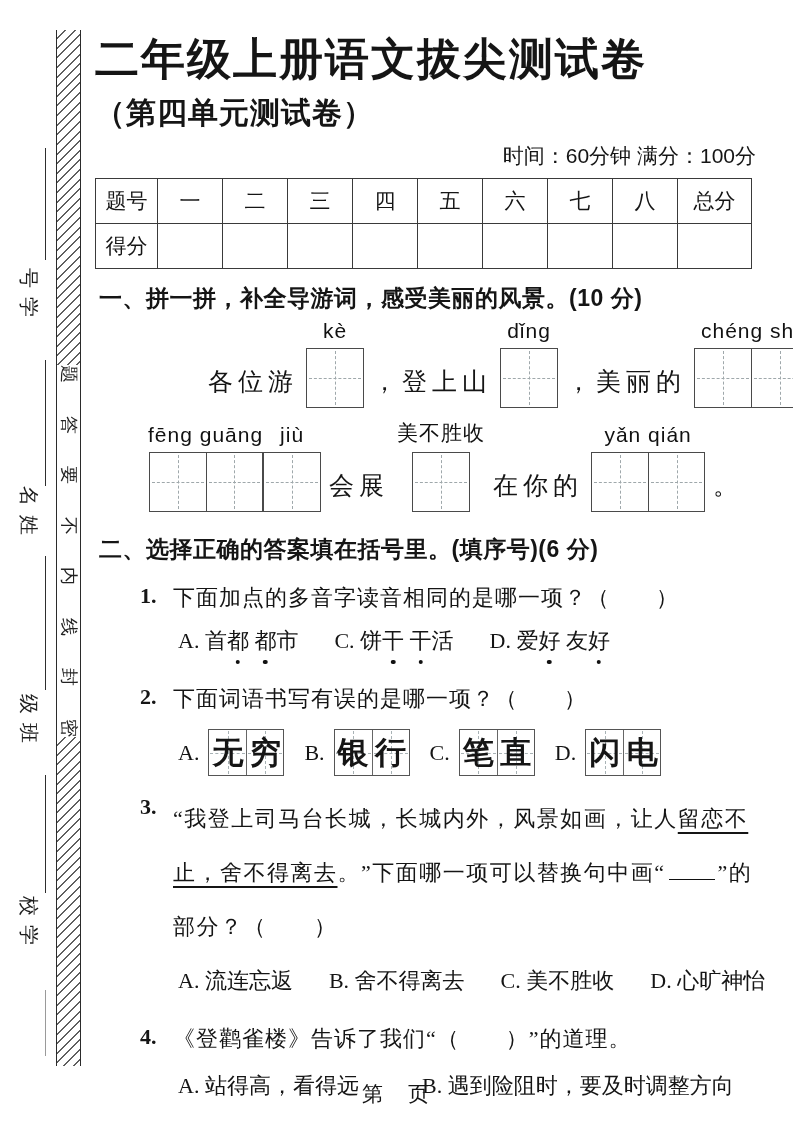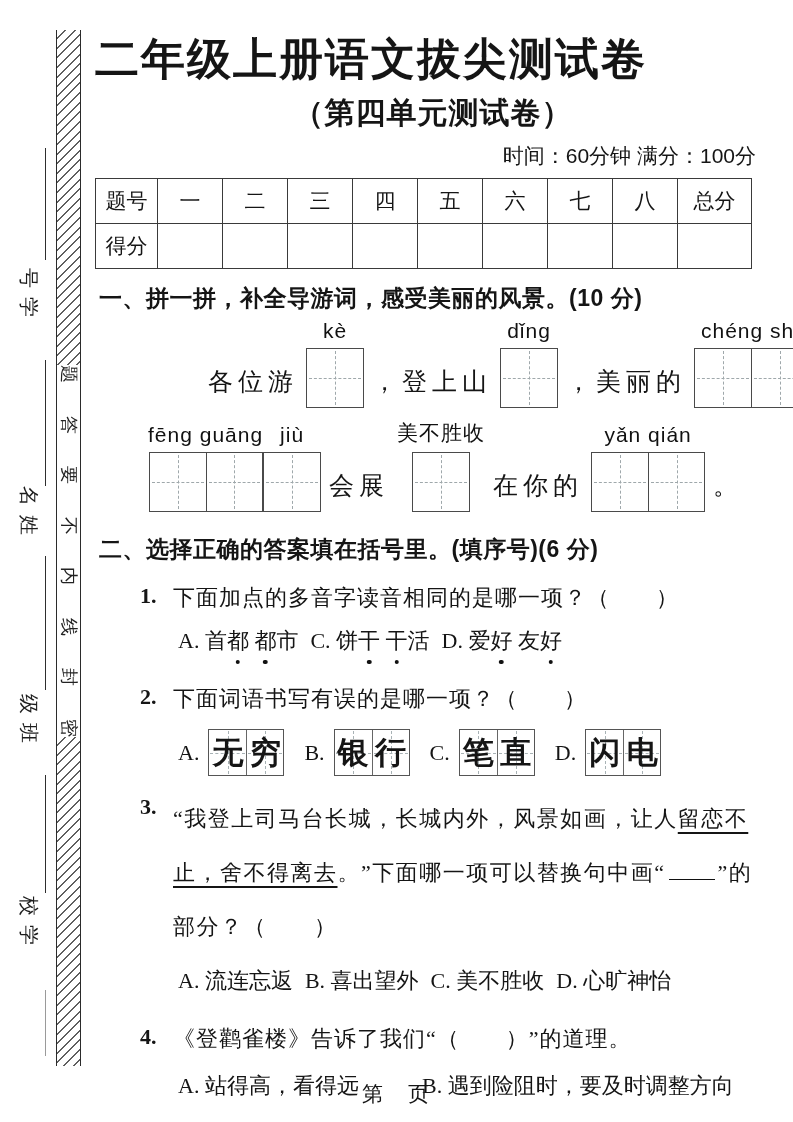--- a/index.html
+++ b/index.html
@@ -29,21 +29,21 @@
   .field-label {
     position:absolute; left:16px; width:26px; display:flex; flex-direction:column;
     align-items:center; gap:9px; font-family:"Liberation Serif", serif;
     font-size:20px; color:#1c1c1c;
   }
   .field-label span { display:block; line-height:1; transform:rotate(90deg); }
 
   
   .main { position:absolute; left:95px; top:0; width:676px; }
   .title { margin-top:30px; text-align:left; font-size:44px; font-weight:bold; letter-spacing:2px; }
-  .subtitle { margin-top:4px; text-align:center; font-size:30px; font-weight:bold; letter-spacing:1px; }
+  .subtitle { margin-top:4px; font-size:30px; font-weight:bold; letter-spacing:1px; }
   .meta { margin-top:8px; padding-right:15px; text-align:right; font-size:21px; }
 
   .score-table { border-collapse:collapse; margin-top:8px; table-layout:fixed; }
   .score-table td {
     border:1.7px solid #3a3a3a; height:45px; text-align:center;
     font-size:21px; padding:0;
   }
 
   .sec-heading { margin:14px 0 0 4px; font-size:23px; font-weight:bold; letter-spacing:0.5px; }
 
@@ -65,21 +65,21 @@
        font-family:"Liberation Serif", serif; font-size:22px; }
   .q-num { position:absolute; left:45px; top:2px; font-weight:bold; }
   .q-text { line-height:1.5; letter-spacing:1px; }
   .q-text.tall { line-height:2.45; letter-spacing:1.5px; }
   .ul { text-decoration:underline; text-underline-offset:6px; }
   .blank { display:inline-block; width:46px; height:0.95em; border-bottom:1.6px solid #111; margin:0 3px; }
   .dotchar { position:relative; display:inline-block; }
   .dotchar::after { content:''; position:absolute; left:50%; bottom:-8px; transform:translateX(-50%);
                     width:4.5px; height:4.5px; border-radius:50%; background:#111; }
 
-  .opts-row { display:flex; gap:12px; margin:12px 0 0 83px; padding-bottom:10px;
+  .opts-row { display:flex; gap:36px; margin:12px 0 0 83px; padding-bottom:10px;
               font-family:"Liberation Serif", serif; font-size:22px; white-space:nowrap; }
   .opts-boxed { display:flex; align-items:center; gap:20px; margin:14px 0 0 83px; }
   .opt-boxed { display:flex; align-items:center; gap:9px;
                font-family:"Liberation Serif", serif; font-size:22px; }
   .hand-box { display:flex; border:1.7px solid #555; }
   .hand-cell { width:37px; height:45px; position:relative; display:flex; align-items:center;
                justify-content:center; font-family:"Liberation Serif", serif; font-size:31px;
                font-weight:bold; }
   .hand-cell + .hand-cell { border-left:1.3px solid #666; }
   .hand-cell::before { content:''; position:absolute; left:1px; right:1px; top:50%; border-top:1px dashed #a8b2b5; }
@@ -292,21 +292,21 @@
                 </span>
               </span>
             </span>
           </div>
         </div>
         <div class="q mt-q">
           <span class="q-num">3.</span>
           <div class="q-text tall">“我登上司马台长城，长城内外，风景如画，让人<span class="ul">留恋不止，舍不得离去</span>。”下面哪一项可以替换句中画“<span class="blank"></span>”的部分？（　　）</div>
           <div class="opts-row" style="margin-left: 5px;">
             <span>A. 流连忘返</span>
-            <span>B. 喜出望外</span>
+            <span>B. 舍不得离去</span>
             <span>C. 美不胜收</span>
             <span>D. 心旷神怡</span>
           </div>
         </div>
         <div class="q mt-q">
           <span class="q-num">4.</span>
           <div class="q-text">《登鹳雀楼》告诉了我们“（　　）”的道理。</div>
           <div class="opts-grid" style="margin-left: 5px;">
             <span>A. 站得高，看得远</span>
             <span>B. 遇到险阻时，要及时调整方向</span>

